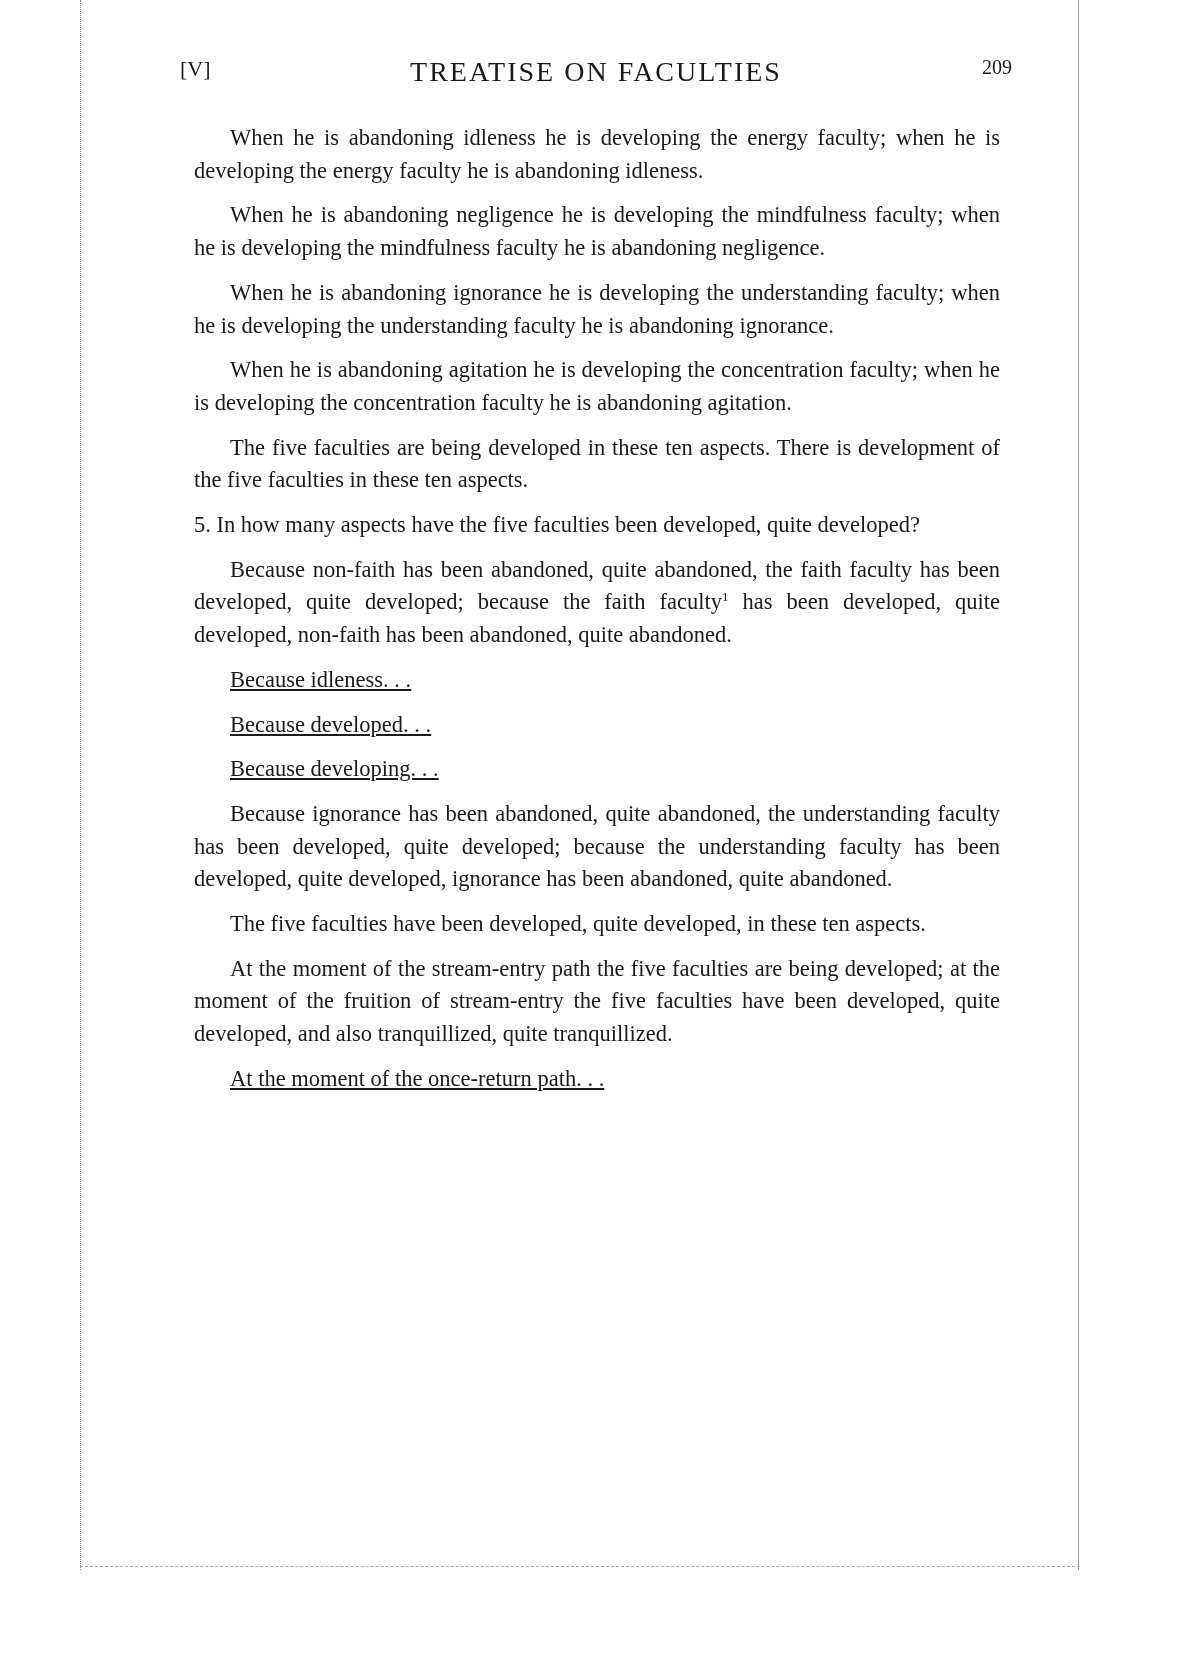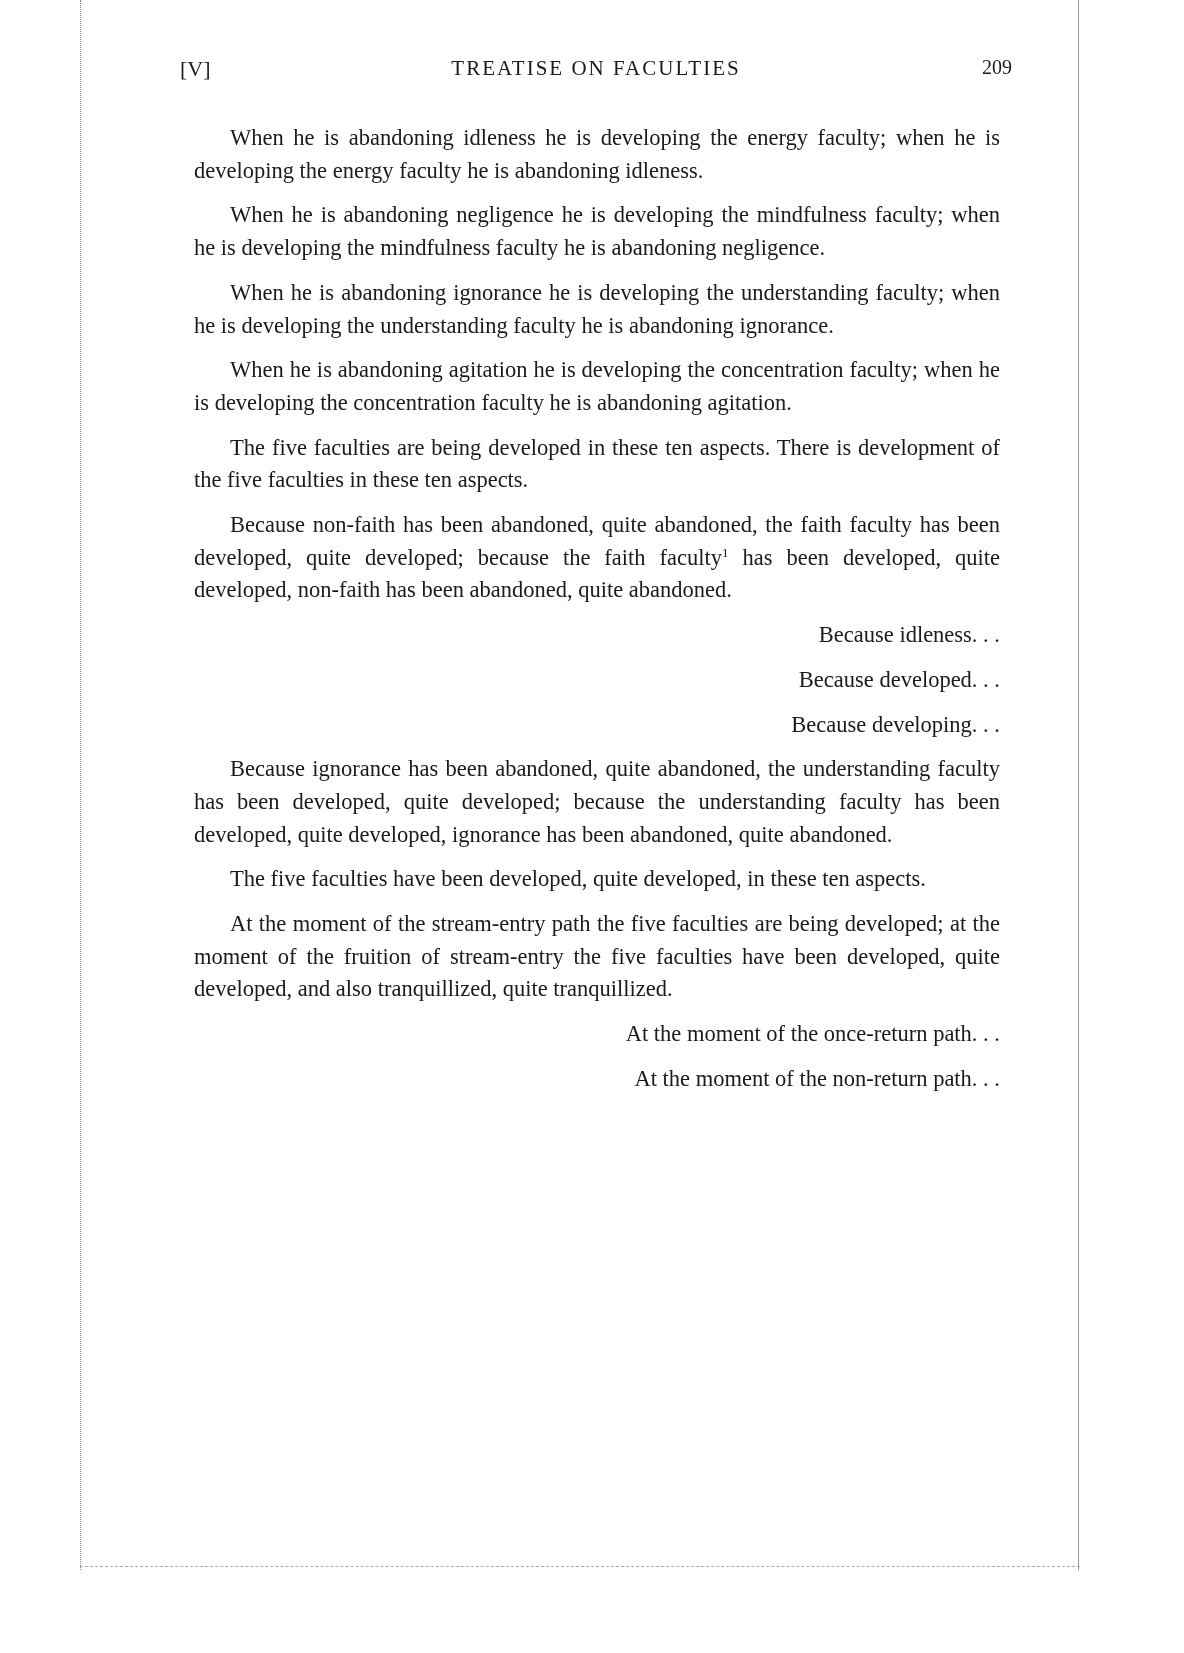--- a/index.html
+++ b/index.html
@@ -2,26 +2,26 @@
 <html><head>
 <meta charset="utf-8">
 <style>
   html, body { margin:0; padding:0; background:#fff; }
   body { width:1184px; height:1653px; position:relative; overflow:hidden; font-family:"Liberation Serif","DejaVu Serif",serif; color:#1a1a1a; }
   .frame-left { position:absolute; left:80px; top:0; width:1px; height:1570px; border-left:1px dotted #888; }
   .frame-right { position:absolute; left:1078px; top:0; width:1px; height:1570px; border-left:1px solid #999; }
   .frame-bottom { position:absolute; left:80px; top:1566px; width:1000px; height:1px; border-top:1px dashed #aaa; }
   .header { position:absolute; top:56px; left:180px; width:832px; height:30px; font-size:22px; }
   .header .sec { position:absolute; left:0; top:0; }
-  .header .title { position:absolute; left:0; right:0; text-align:center; letter-spacing:2px; font-size:21px; }
+  .header .title { position:absolute; left:0; right:0; text-align:center; letter-spacing:2px; font-size:28px; }
   .header .pg { position:absolute; right:0; top:0; font-size:20px; }
   .body { position:absolute; top:110px; left:182px; width:830px; font-size:22.5px; line-height:32.7px; }
   .p { text-align:justify; text-indent:36px; margin:12px; }
   .p.noindent { text-indent:0; }
-  .p.short { text-align:right; }
+  .p.short { text-align:left;text-decoration:underline; }
   sup { font-size:13px; line-height:0; }
 </style>
 </head>
 <body>
 
 <div class="frame-left"></div>
 <div class="frame-right"></div>
 <div class="frame-bottom"></div>
 
 <div class="header">
@@ -29,22 +29,22 @@
   <span class="title">TREATISE ON FACULTIES</span>
   <span class="pg">209</span>
 </div>
 
 <div class="body">
   <p class="p">When he is abandoning idleness he is developing the energy faculty; when he is developing the energy faculty he is abandoning idleness.</p>
   <p class="p">When he is abandoning negligence he is developing the mindfulness faculty; when he is developing the mindfulness faculty he is abandoning negligence.</p>
   <p class="p">When he is abandoning ignorance he is developing the understanding faculty; when he is developing the understanding faculty he is abandoning ignorance.</p>
   <p class="p">When he is abandoning agitation he is developing the concentration faculty; when he is developing the concentration faculty he is abandoning agitation.</p>
   <p class="p">The five faculties are being developed in these ten aspects. There is development of the five faculties in these ten aspects.</p>
+  <p class="p noindent">5.  In how many aspects have the five faculties been developed, quite developed?</p>
   <p class="p"><span>Because non-faith has been abandoned, quite abandoned, the faith faculty has been developed, quite developed; because the faith faculty</span><sup>1</sup><span> has been developed, quite developed, non-faith has been abandoned, quite abandoned.</span></p>
   <p class="p short">Because idleness. . .</p>
   <p class="p short">Because developed. . .</p>
   <p class="p short">Because developing. . .</p>
   <p class="p">Because ignorance has been abandoned, quite abandoned, the understanding faculty has been developed, quite developed; because the understanding faculty has been developed, quite developed, ignorance has been abandoned, quite abandoned.</p>
   <p class="p">The five faculties have been developed, quite developed, in these ten aspects.</p>
   <p class="p">At the moment of the stream-entry path the five faculties are being developed; at the moment of the fruition of stream-entry the five faculties have been developed, quite developed, and also tranquillized, quite tranquillized.</p>
   <p class="p short">At the moment of the once-return path. . .</p>
-  <p class="p short">At the moment of the non-return path. . .</p>
 </div>
 
 </body></html>

